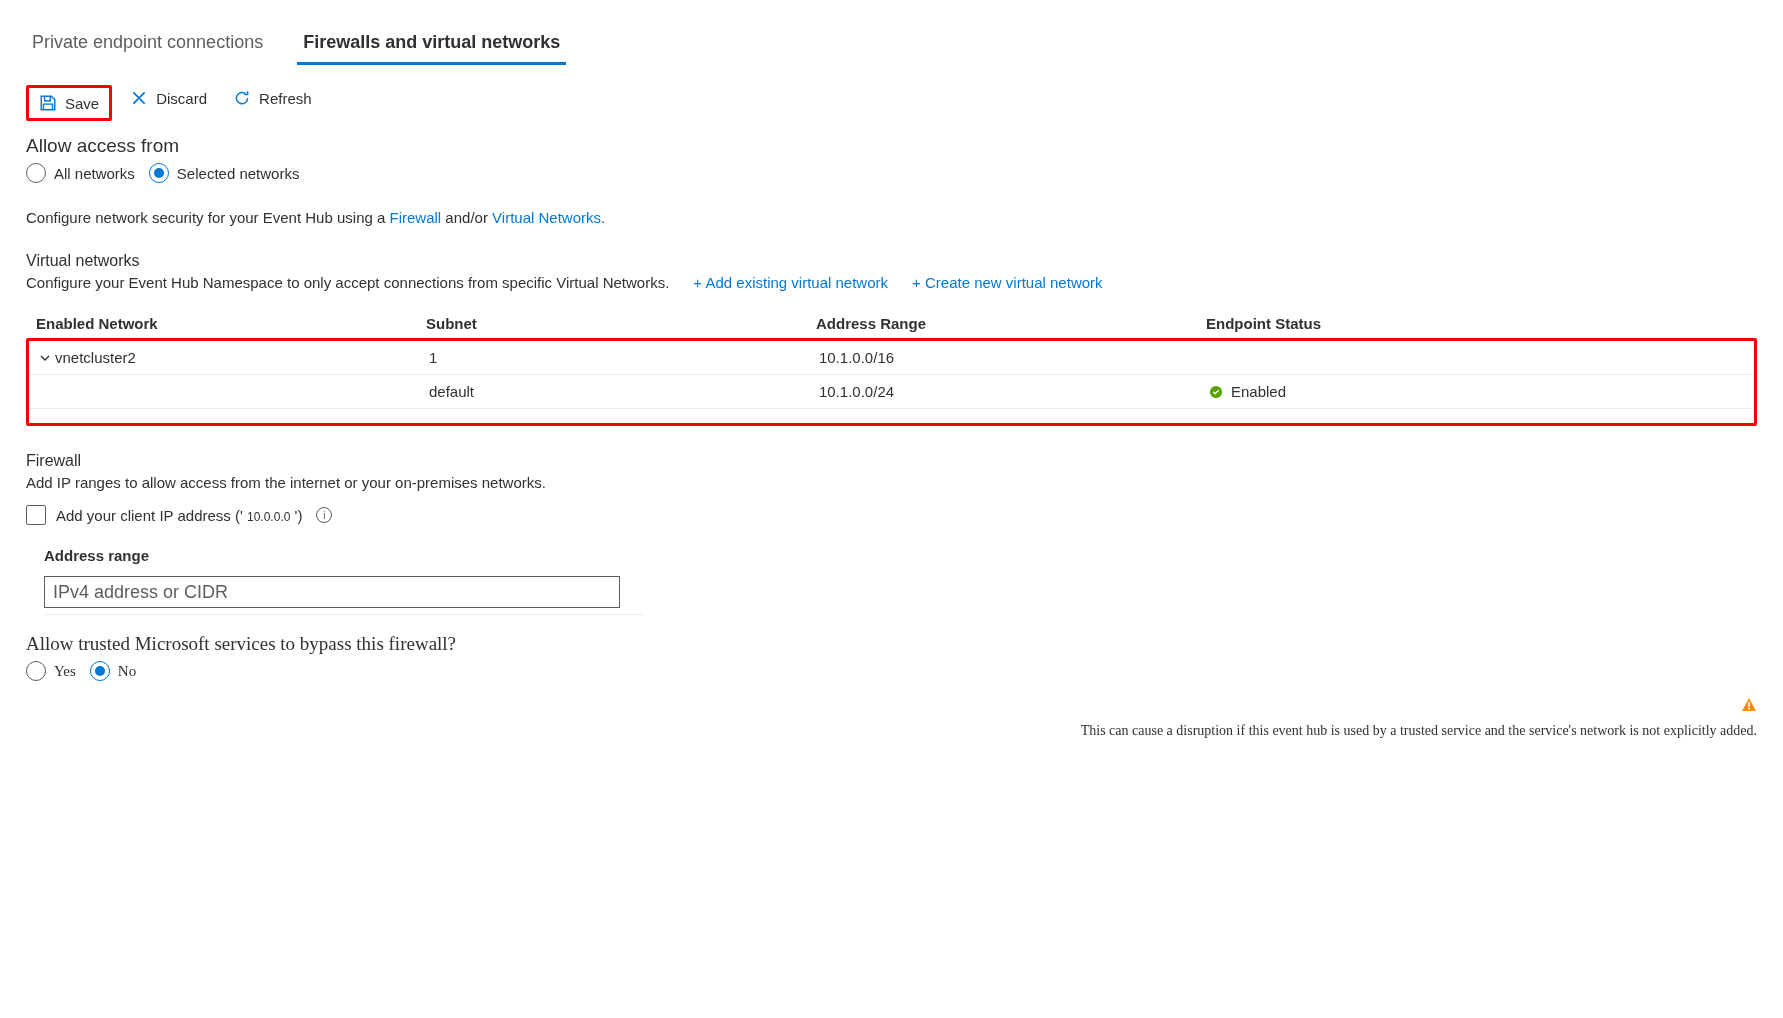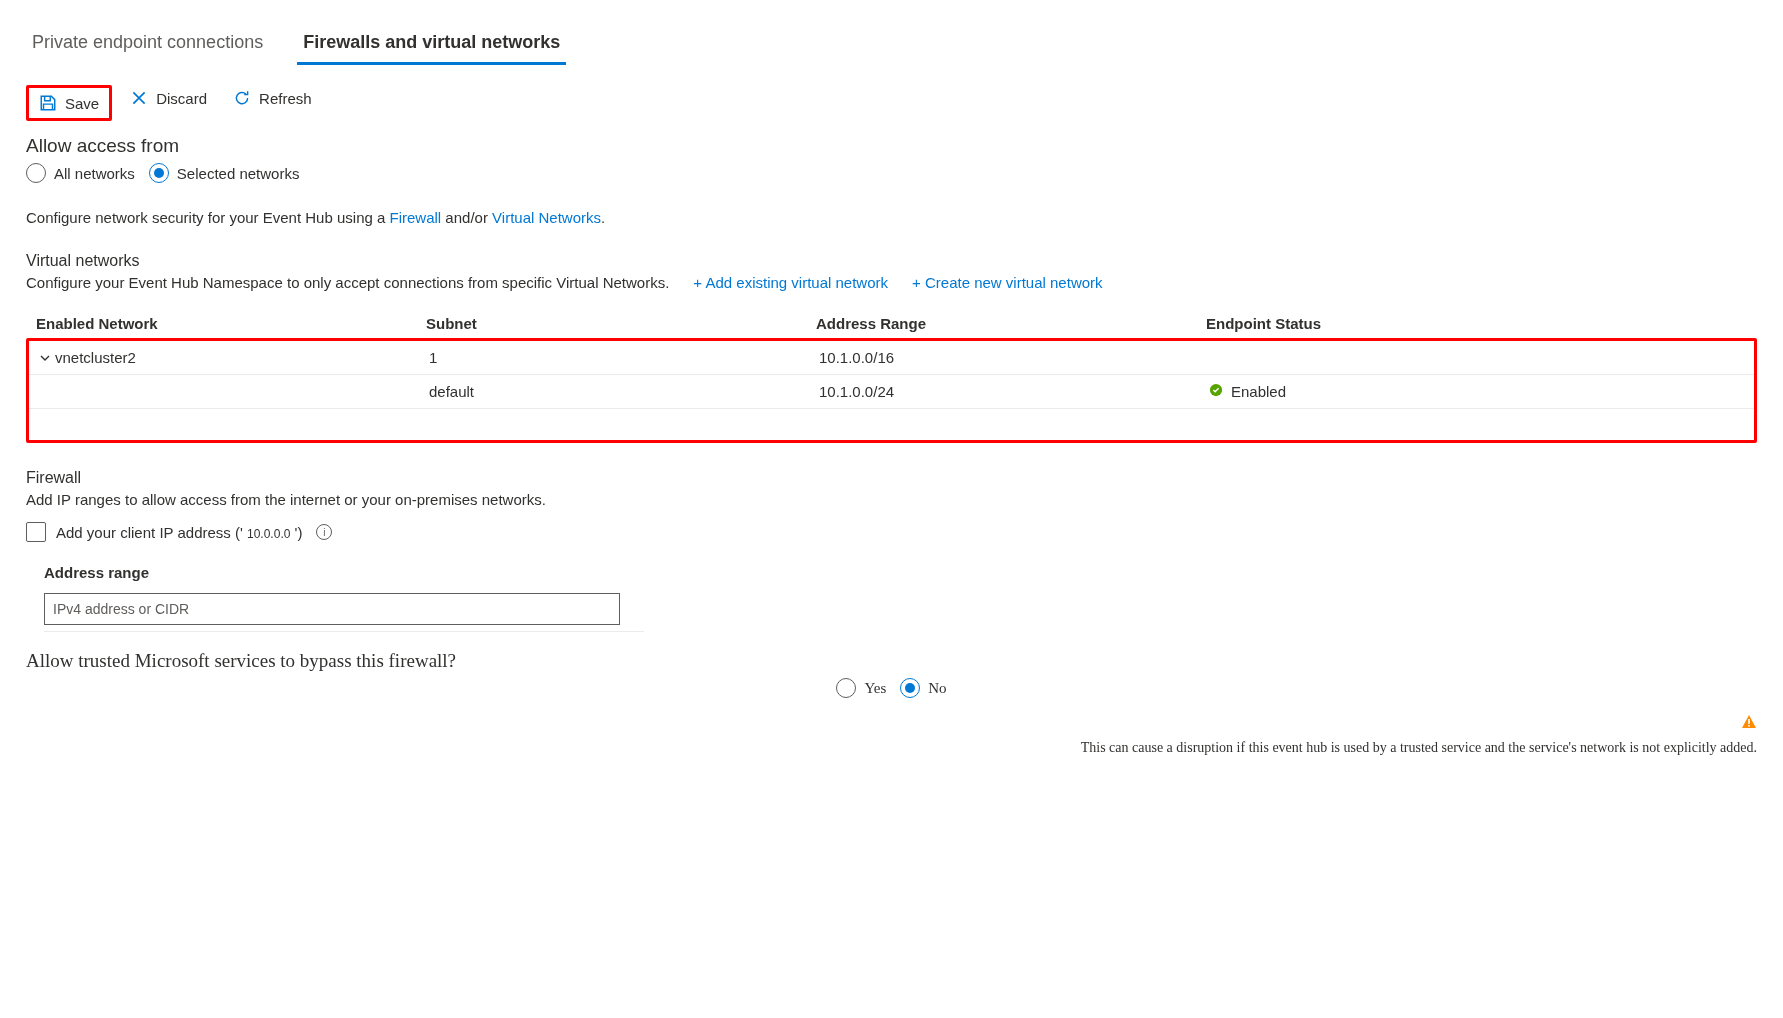--- a/index.html
+++ b/index.html
@@ -135,29 +135,30 @@
     font-size: 15px;
   }
   .vnet-header {
     font-weight: 600;
     border-bottom: none;
     padding-bottom: 6px;
   }
   .vnet-rows-highlight {
     border: 3px solid #ff0000;
     border-radius: 2px;
-    padding-bottom: 31px;
+    padding-bottom: 14px;
   }
   .vnet-row .cell-name {
     display: flex;
     align-items: center;
     gap: 4px;
   }
   .status-enabled {
     display: inline-flex;
+    align-items: center;
     gap: 8px;
   }
   .status-enabled .dot {
     width: 14px; height: 14px;
     display: inline-flex;
     align-items: center;
     justify-content: center;
   }
   
   .checkbox-row {
@@ -192,21 +193,21 @@
   }
   .addr-label {
     font-weight: 600;
     font-size: 15px;
     margin-bottom: 12px;
   }
   .addr-input {
     width: 558px;
     height: 30px;
     border: 1px solid #605e5c;
-    font-size: 14px;
+    font-size: 18px;
     padding: 0 8px;
     color: #605e5c;
   }
   .addr-input::placeholder { color: #605e5c; }
   .bypass-section {
     margin-top: 10px;
     font-family: Liberation Serif, serif;
   }
   .warning-row {
     display: flex;
@@ -332,21 +333,21 @@
   </label>
 
   <div class="addr-section">
     <div class="addr-label">Address range</div>
     <input class="addr-input" type="text" placeholder="IPv4 address or CIDR" style="">
   </div>
 
   
   <div class="bypass-section">
     <div class="section-label">Allow trusted Microsoft services to bypass this firewall?</div>
-    <div class="radio-row" style="margin-bottom:16px;justify-content:center;">
+    <div class="radio-row" style="margin-bottom:16px;">
       <label class="radio">
         <span class="circle"></span>
         <span>Yes</span>
       </label>
       <label class="radio selected">
         <span class="circle"></span>
         <span>No</span>
       </label>
     </div>
     <div class="warning-row">

